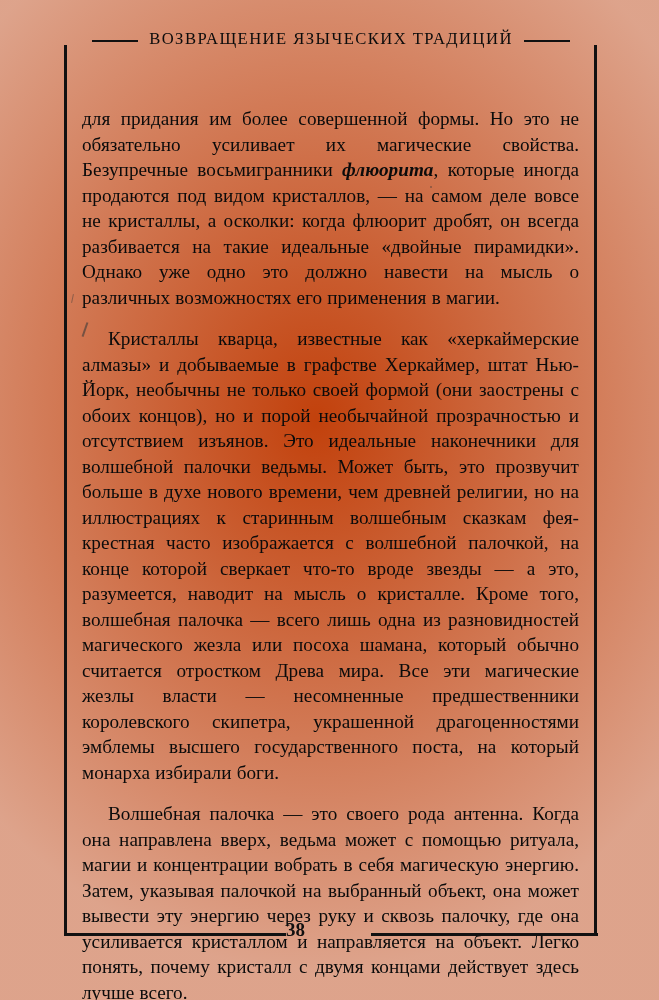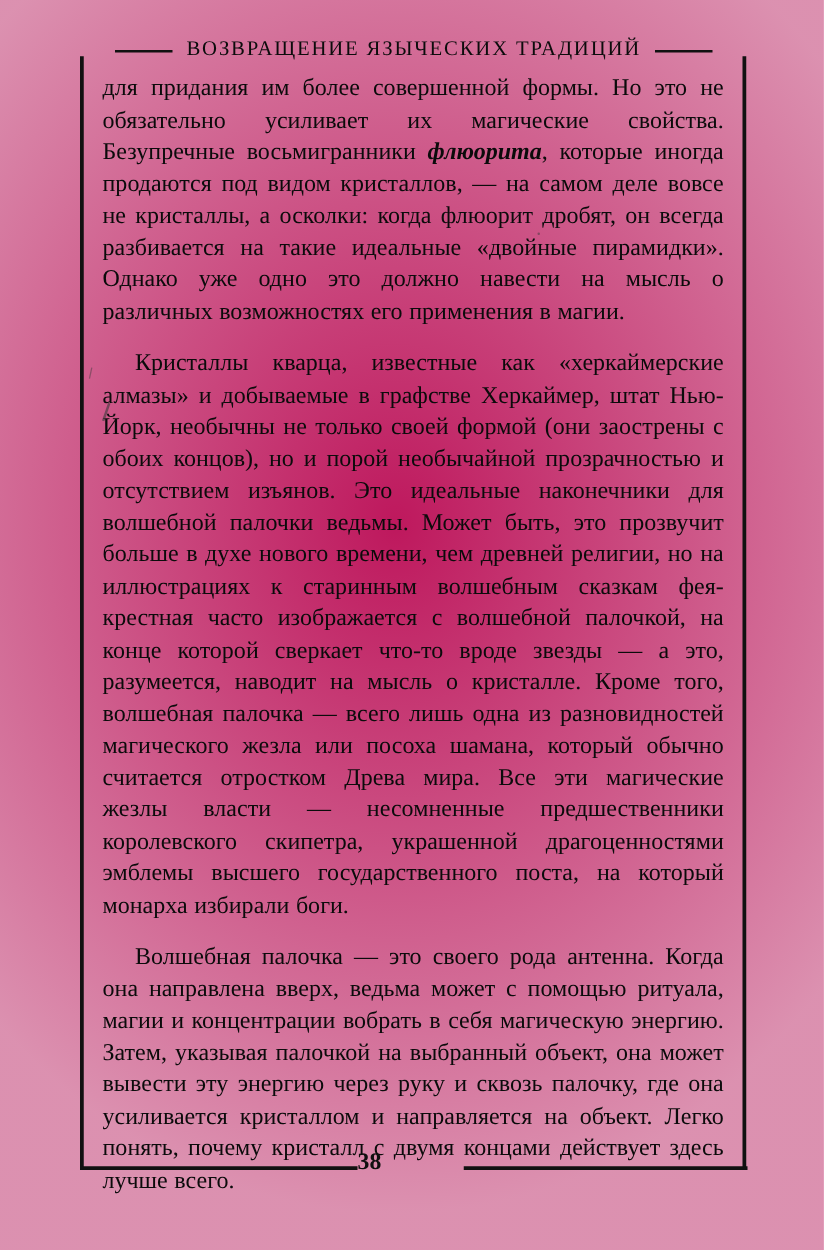--- a/index.html
+++ b/index.html
@@ -19,21 +19,21 @@
     -webkit-font-smoothing: none;
   }
 
   
   .page-sheet {
     position: absolute;
     left: 0;
     top: 0;
     width: 659px;
     height: 1000px;
-    background: #be185d;
+    background: #c2410c;
   }
 
   
   .paper-tone {
     position: absolute;
     left: 0; top: 0;
     width: 659px; height: 1000px;
     background:
       radial-gradient(ellipse 70% 55% at 48% 42%, rgba(255,255,255,0) 0%, rgba(244,244,244,0.55) 100%);
     pointer-events: none;
@@ -129,21 +129,21 @@
   .para + .para { margin-top: 16px; }
 
   .para .indent { display: inline-block; width: 26px; }
 
   .para em {
     font-style: italic;
     font-weight: 600;
   }
 
   
-  .para { text-align-last: left; }
+  .para { text-align-last: left; margin-top: 48px; }
 
   
   .artifact {
     position: absolute;
     background: #3a3a3a;
     opacity: 0.72;
     pointer-events: none;
   }
   .artifact.tick-a {
     left: 84px; top: 322px;

